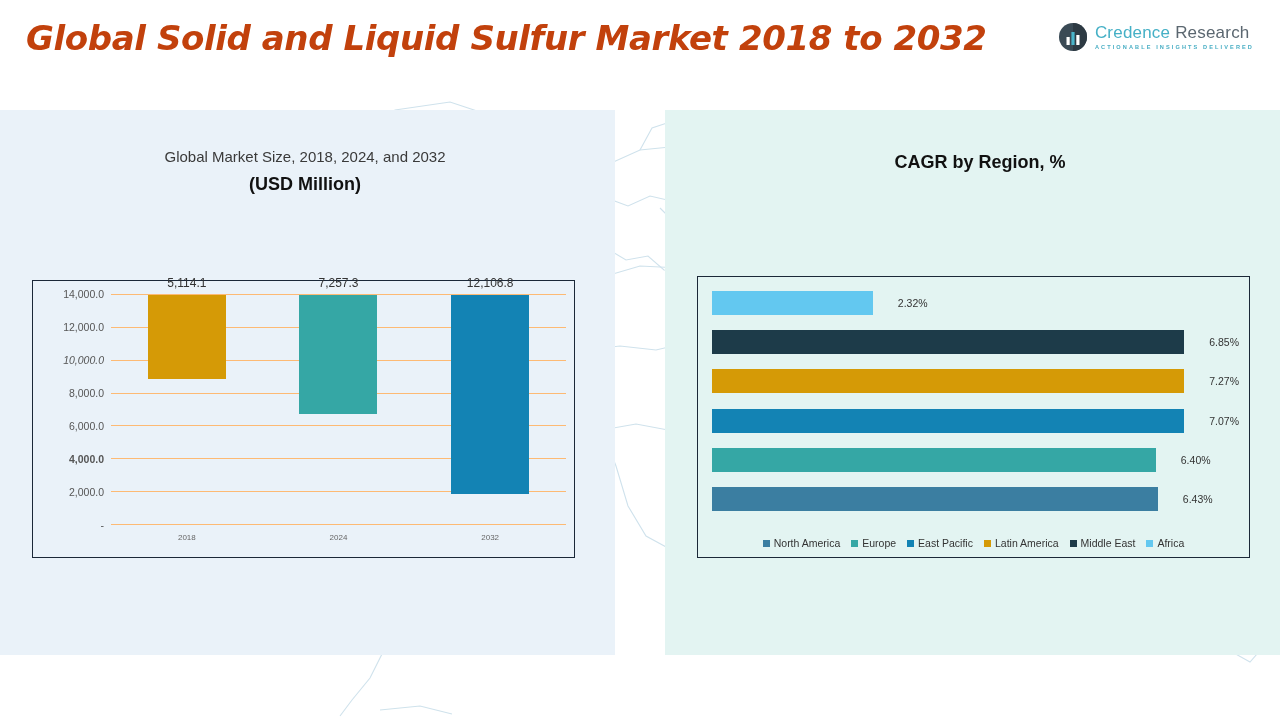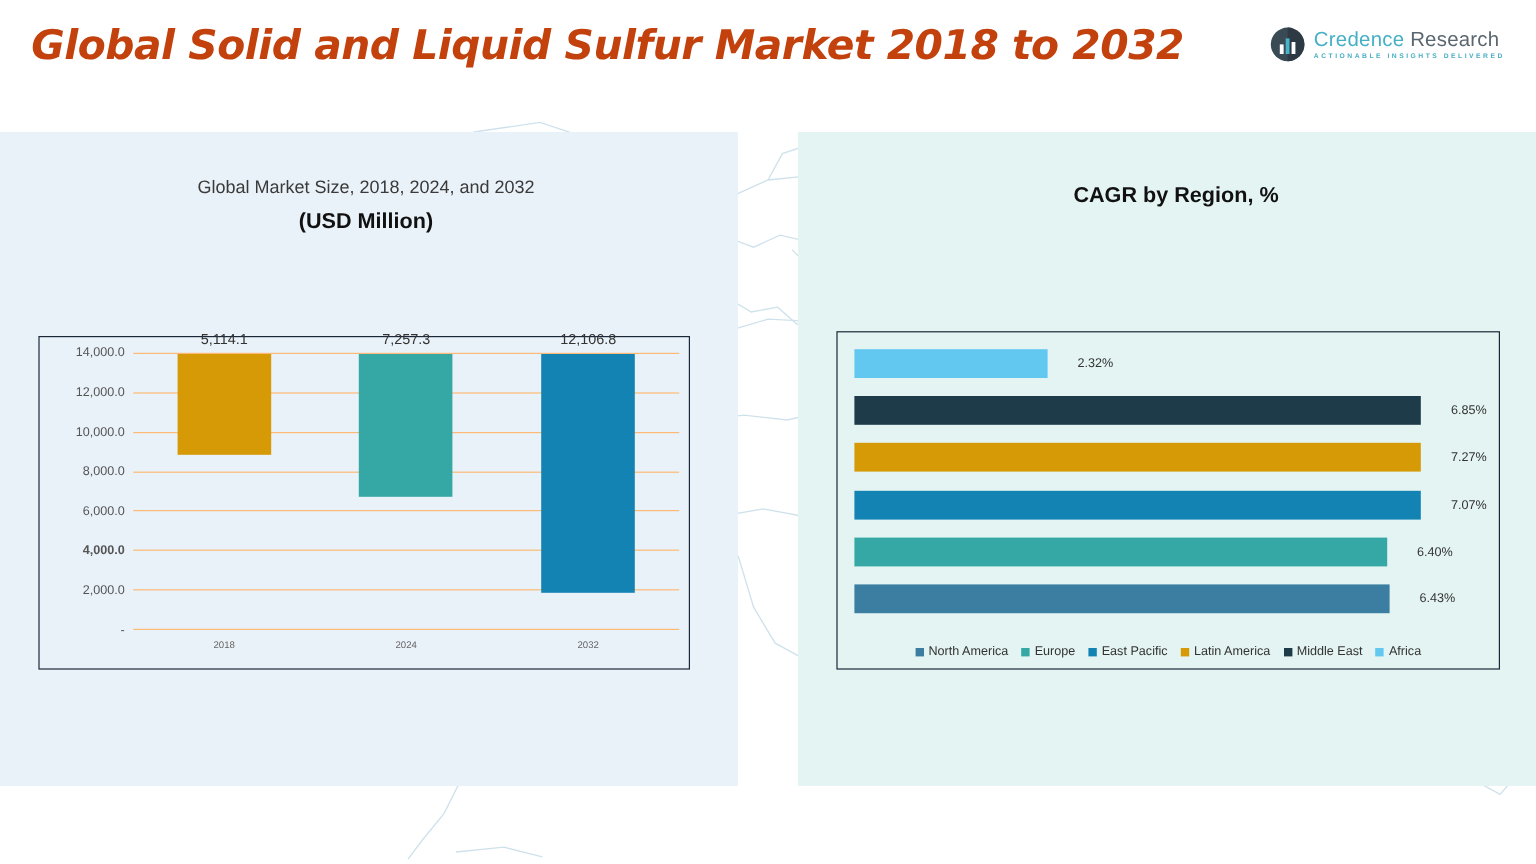--- a/index.html
+++ b/index.html
@@ -186,21 +186,21 @@
           <div class="gridline" style="bottom: 28.5714%;">
             <div class="ytick" style="bottom: 28.5714%; transform: translateY(50%); font-weight: bold;">4,000.0</div>
           </div>
           <div class="gridline" style="bottom: 42.8571%;">
             <div class="ytick" style="bottom: 42.8571%; transform: translateY(50%);">6,000.0</div>
           </div>
           <div class="gridline" style="bottom: 57.1429%;">
             <div class="ytick" style="bottom: 57.1429%; transform: translateY(50%); margin-top: 48px;">8,000.0</div>
           </div>
           <div class="gridline" style="bottom: 71.4286%;">
-            <div class="ytick" style="bottom: 71.4286%; transform: translateY(50%);">10,000.0</div>
+            <div class="ytick" style="bottom: 71.4286%; transform: translateY(50%); font-style: italic;">10,000.0</div>
           </div>
           <div class="gridline" style="bottom: 85.7143%;">
             <div class="ytick" style="bottom: 85.7143%; transform: translateY(50%);">12,000.0</div>
           </div>
           <div class="gridline" style="bottom: 100%;">
             <div class="ytick" style="bottom: 100%; transform: translateY(50%);">14,000.0</div>
           </div>
         </div>
       <div class="bars-l" id="left-bars">
           <div class="bar-l-wrap">

